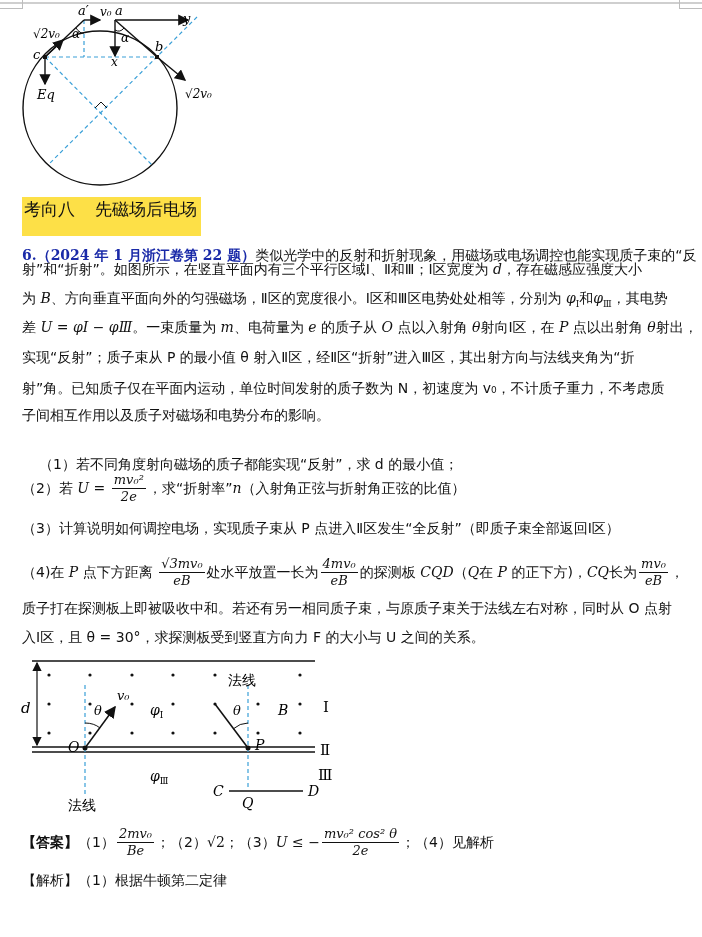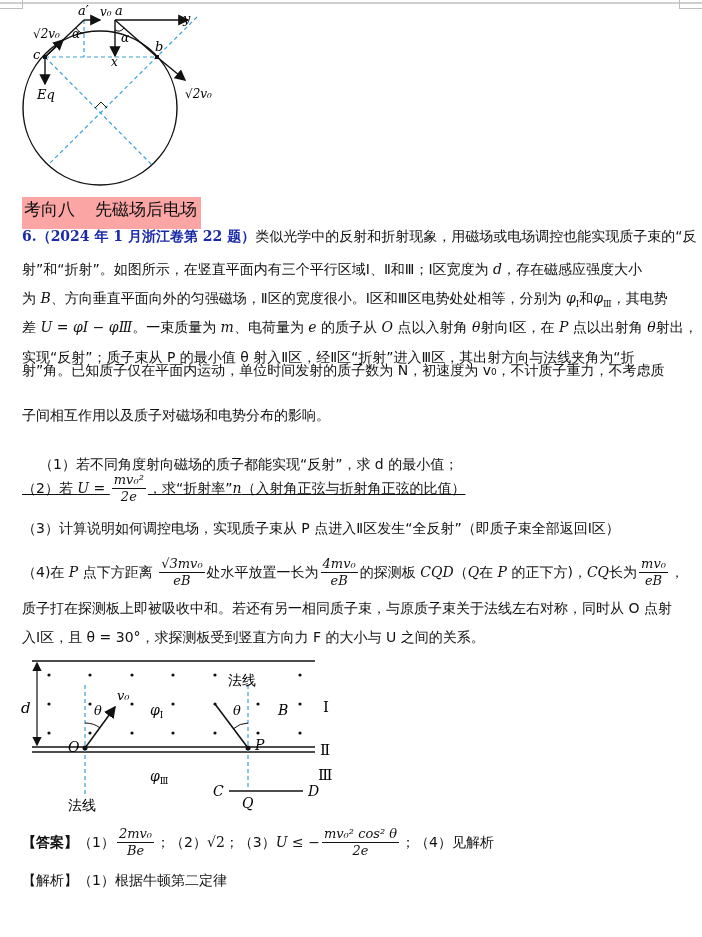--- a/index.html
+++ b/index.html
@@ -5,22 +5,22 @@
   html, body { margin: 0; padding: 0; background: #ffffff; }
   body { width: 702px; height: 937px; position: relative; overflow: hidden;
          font-family: "DejaVu Serif", "Liberation Serif", serif; color: #111; }
   .page-border-top { position: absolute; left: 0; top: 2px; width: 702px; height: 2px; background: #cfcfcf; }
   .corner-mark { position: absolute; top: 0; width: 22px; height: 8px; border-bottom: 1px solid #bdbdbd; }
   .corner-mark.left { left: 0; border-right: 1px solid #bdbdbd; }
   .corner-mark.right { right: 0; border-left: 1px solid #bdbdbd; }
 
   .fig-top { position: absolute; left: 0; top: 0; width: 250px; height: 195px; }
 
-  .section-heading { position: absolute; left: 22px; top: 197px; height: 32px; padding: 0 4px 0 2px;
-    background: #fca5a5; font-family: "DejaVu Sans", sans-serif; font-size: 17px; line-height: 25px; color: #111; }
+  .section-heading { position: absolute; left: 22px; top: 197px; height: 39px; padding: 0 4px 0 2px;
+    background: #fde047; font-family: "DejaVu Sans", sans-serif; font-size: 17px; line-height: 25px; color: #111; }
   .section-heading .gap { display: inline-block; width: 20px; }
   .q-src { color: #1a2aa8; font-weight: bold; font-family: "DejaVu Serif", serif; }
   .m { font-family: "DejaVu Serif", serif; font-style: italic; }
   .mr { font-family: "DejaVu Serif", serif; }
   sub, sup { font-size: 9px; }
   .frac { display: inline-block; vertical-align: middle; text-align: center; font-family: "DejaVu Serif", serif; font-style: italic; font-size: 13px; line-height: 16px; margin: 0 2px; }
   .frac .num { display: block; border-bottom: 1px solid #111; padding: 0 2px; }
   .frac .den { display: block; padding: 0 2px; }
   .red { color: #e01010; }
   .red .frac .num { border-bottom-color: #111; text-align: right; }
@@ -86,39 +86,39 @@
   <text x="155" y="51" font-size="13" font-style="italic" font-family="DejaVu Serif, serif">b</text>
   <text x="111" y="66" font-size="12" font-style="italic" font-family="DejaVu Serif, serif">x</text>
   <text x="37" y="99" font-size="13" font-style="italic" font-family="DejaVu Serif, serif">Eq</text>
   <text x="185" y="98" font-size="12" font-style="italic" font-family="DejaVu Serif, serif">√2v₀</text>
 </svg>
 
 <div class="section-heading">
   <span>考向八</span><span class="gap"></span><span>先磁场后电场</span>
 </div>
 
-<div class="line" style="top:228px;">
+<div class="line" style="top:247px;">
   <span class="q-src">6.</span><span class="q-src">（2024 年 1 月浙江卷第 22 题）</span><span>类似光学中的反射和折射现象，用磁场或电场调控也能实现质子束的“反</span>
 </div>
 <div class="line" style="top:261px;">
   <span>射”和“折射”。如图所示，在竖直平面内有三个平行区域Ⅰ、Ⅱ和Ⅲ；Ⅰ区宽度为 </span><span class="m">d</span><span>，存在磁感应强度大小</span>
 </div>
 <div class="line" style="top:290px;">
   <span>为 </span><span class="m">B</span><span>、方向垂直平面向外的匀强磁场，Ⅱ区的宽度很小。Ⅰ区和Ⅲ区电势处处相等，分别为 </span><span class="m">φ</span><sub class="mr">Ⅰ</sub><span>和</span><span class="m">φ</span><sub class="mr">Ⅲ</sub><span>，其电势</span>
 </div>
 <div class="line" style="top:319px;">
   <span>差 </span><span class="m">U = φⅠ − φⅢ</span><span>。一束质量为 </span><span class="m">m</span><span>、电荷量为 </span><span class="m">e</span><span> 的质子从 </span><span class="m">O</span><span> 点以入射角 </span><span class="m">θ</span><span>射向Ⅰ区，在 </span><span class="m">P</span><span> 点以出射角 </span><span class="m">θ</span><span>射出，</span>
 </div>
 <div class="line" style="top:349px;"><span>实现“反射”；质子束从 P 的最小值 θ 射入Ⅱ区，经Ⅱ区“折射”进入Ⅲ区，其出射方向与法线夹角为“折</span></div>
-<div class="line" style="top:362px;"><span>射”角。已知质子仅在平面内运动，单位时间发射的质子数为 N，初速度为 v₀，不计质子重力，不考虑质</span></div>
+<div class="line" style="top:380px;"><span>射”角。已知质子仅在平面内运动，单位时间发射的质子数为 N，初速度为 v₀，不计质子重力，不考虑质</span></div>
 <div class="line" style="top:407px;"><span>子间相互作用以及质子对磁场和电势分布的影响。</span></div>
 
 <div class="line" style="top:456px;margin-left:17px;"><span>（1）若不同角度射向磁场的质子都能实现“反射”，求 d 的最小值；</span></div>
 
-<div class="line" style="top:472px;text-decoration:underline;">
+<div class="line" style="top:472px;">
   <span>（2）若 </span><span class="m">U = </span><span class="frac"><span class="num">mv₀²</span><span class="den">2e</span></span><span>，求“折射率”</span><span class="m">n</span><span>（入射角正弦与折射角正弦的比值）</span>
 </div>
 
 <div class="line" style="top:520px;"><span>（3）计算说明如何调控电场，实现质子束从 P 点进入Ⅱ区发生“全反射”（即质子束全部返回Ⅰ区）</span></div>
 
 <div class="line" style="top:556px;">
   <span>（4)在 </span><span class="m">P</span><span> 点下方距离 </span><span class="frac"><span class="num">√3mv₀</span><span class="den">eB</span></span><span>处水平放置一长为</span><span class="frac"><span class="num">4mv₀</span><span class="den">eB</span></span><span>的探测板 </span><span class="m">CQD</span><span>（</span><span class="m">Q</span><span>在 </span><span class="m">P</span><span> 的正下方)，</span><span class="m">CQ</span><span>长为</span><span class="frac"><span class="num">mv₀</span><span class="den">eB</span></span><span>，</span>
 </div>
 <div class="line" style="top:600px;"><span>质子打在探测板上即被吸收中和。若还有另一相同质子束，与原质子束关于法线左右对称，同时从 O 点射</span></div>
 <div class="line" style="top:629px;"><span>入Ⅰ区，且 θ = 30°，求探测板受到竖直方向力 F 的大小与 U 之间的关系。</span></div>

